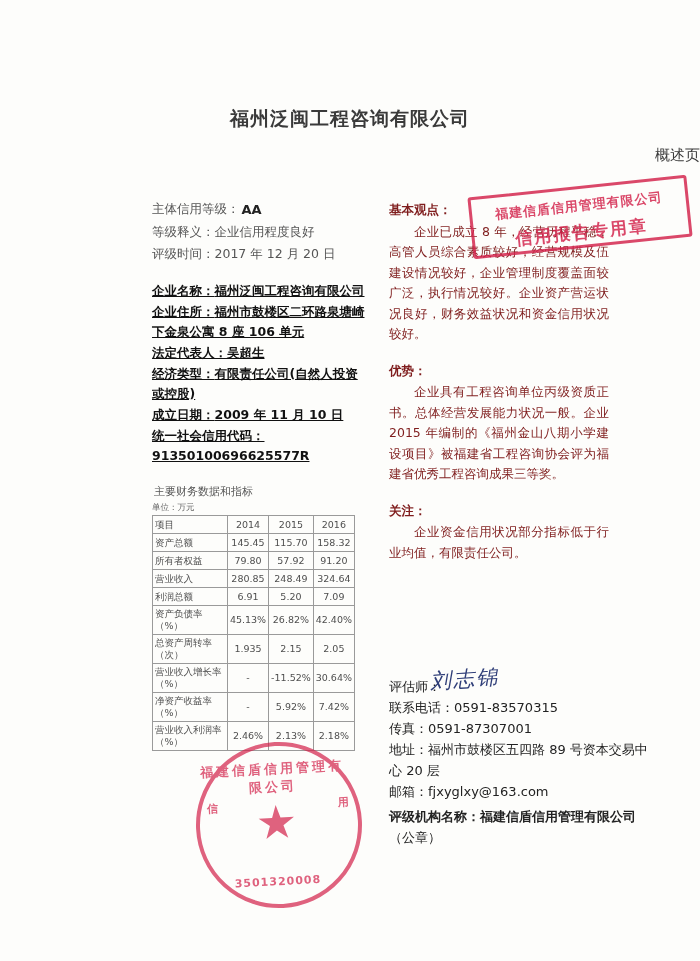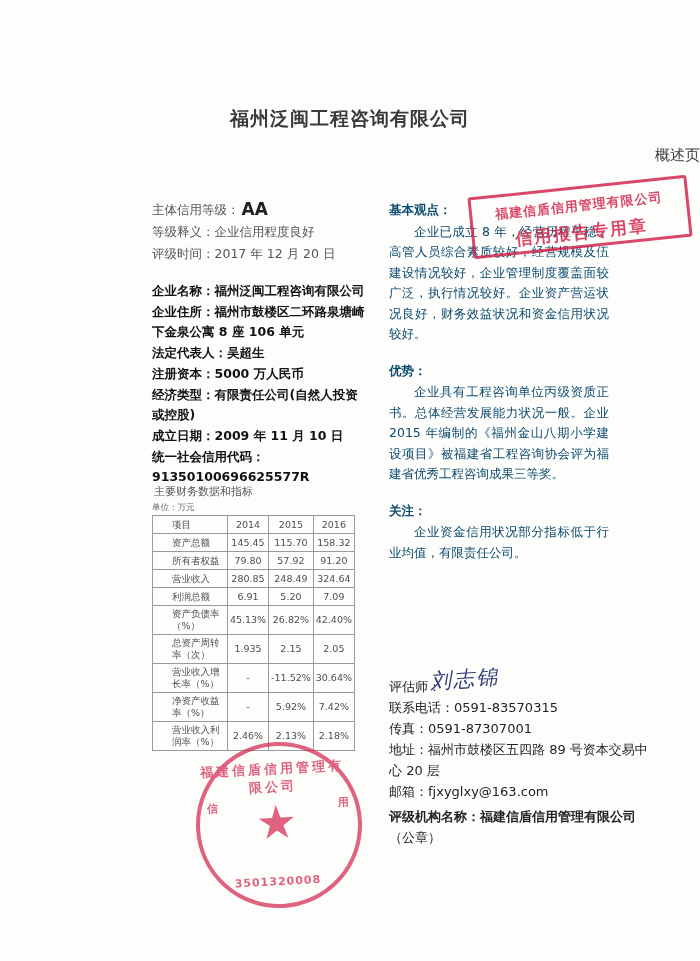--- a/index.html
+++ b/index.html
@@ -48,32 +48,33 @@
   }
   .grade-block {
     color: #555;
     font-size: 12.5px;
     line-height: 22px;
   }
   .grade-row {
     white-space: nowrap;
   }
   .grade-value {
-    font-size: 17px;
+    font-size: 13px;
     font-weight: bold;
     color: #222;
     vertical-align: -1px;
     margin-left: 2px;
   }
   .info-block {
     margin-top: 16px;
     font-size: 12.5px;
     line-height: 20px;
     font-weight: bold;
     color: #111;
+    text-decoration: underline;
   }
   .info-row {
     margin-bottom: 1px;
   }
   .info-label {
     font-weight: bold;
   }
   .info-val {
     font-weight: bold;
   }
@@ -106,30 +107,30 @@
   table.fin th, table.fin td {
     border: 1px solid #9a9a9a;
     padding: 2px 2px;
     height: 13px;
     text-align: center;
     font-weight: normal;
     line-height: 12px;
   }
   table.fin th.item, table.fin td.item {
     text-align: left;
-    padding-left: 19px;
+    padding-left: 2px;
     width: 85px;
   }
   
   .right-col {
     position: absolute;
     left: 389px; top: 200px;
     width: 220px;
     font-size: 12.5px;
-    color: #0c4a6e;
+    color: #7f1d1d;
     line-height: 20.5px;
   }
   .sec-title {
     font-weight: bold;
     margin-bottom: 1px;
   }
   .sec-body {
     text-indent: 25px;
     text-align: justify;
     margin-bottom: 16px;
@@ -263,23 +264,20 @@
       <div class="info-row">
         <span class="info-label">企业名称：</span><span class="info-val">福州泛闽工程咨询有限公司</span>
       </div>
       <div class="info-row">
         <span class="info-label">企业住所：</span><span class="info-val">福州市鼓楼区二环路泉塘崎下金泉公寓 8 座 106 单元</span>
       </div>
       <div class="info-row">
         <span class="info-label">法定代表人：</span><span class="info-val">吴超生</span>
       </div>
       <div class="info-row">
-        <span class="info-label">注册资本：</span><span class="info-val">5000 万人民币</span>
-      </div>
-      <div class="info-row">
         <span class="info-label">经济类型：</span><span class="info-val">有限责任公司(自然人投资或控股)</span>
       </div>
       <div class="info-row">
         <span class="info-label">成立日期：</span><span class="info-val">2009 年 11 月 10 日</span>
       </div>
       <div class="info-row">
         <span class="info-label">统一社会信用代码：</span><span class="info-val">91350100696625577R</span>
       </div>
     </div>
 

